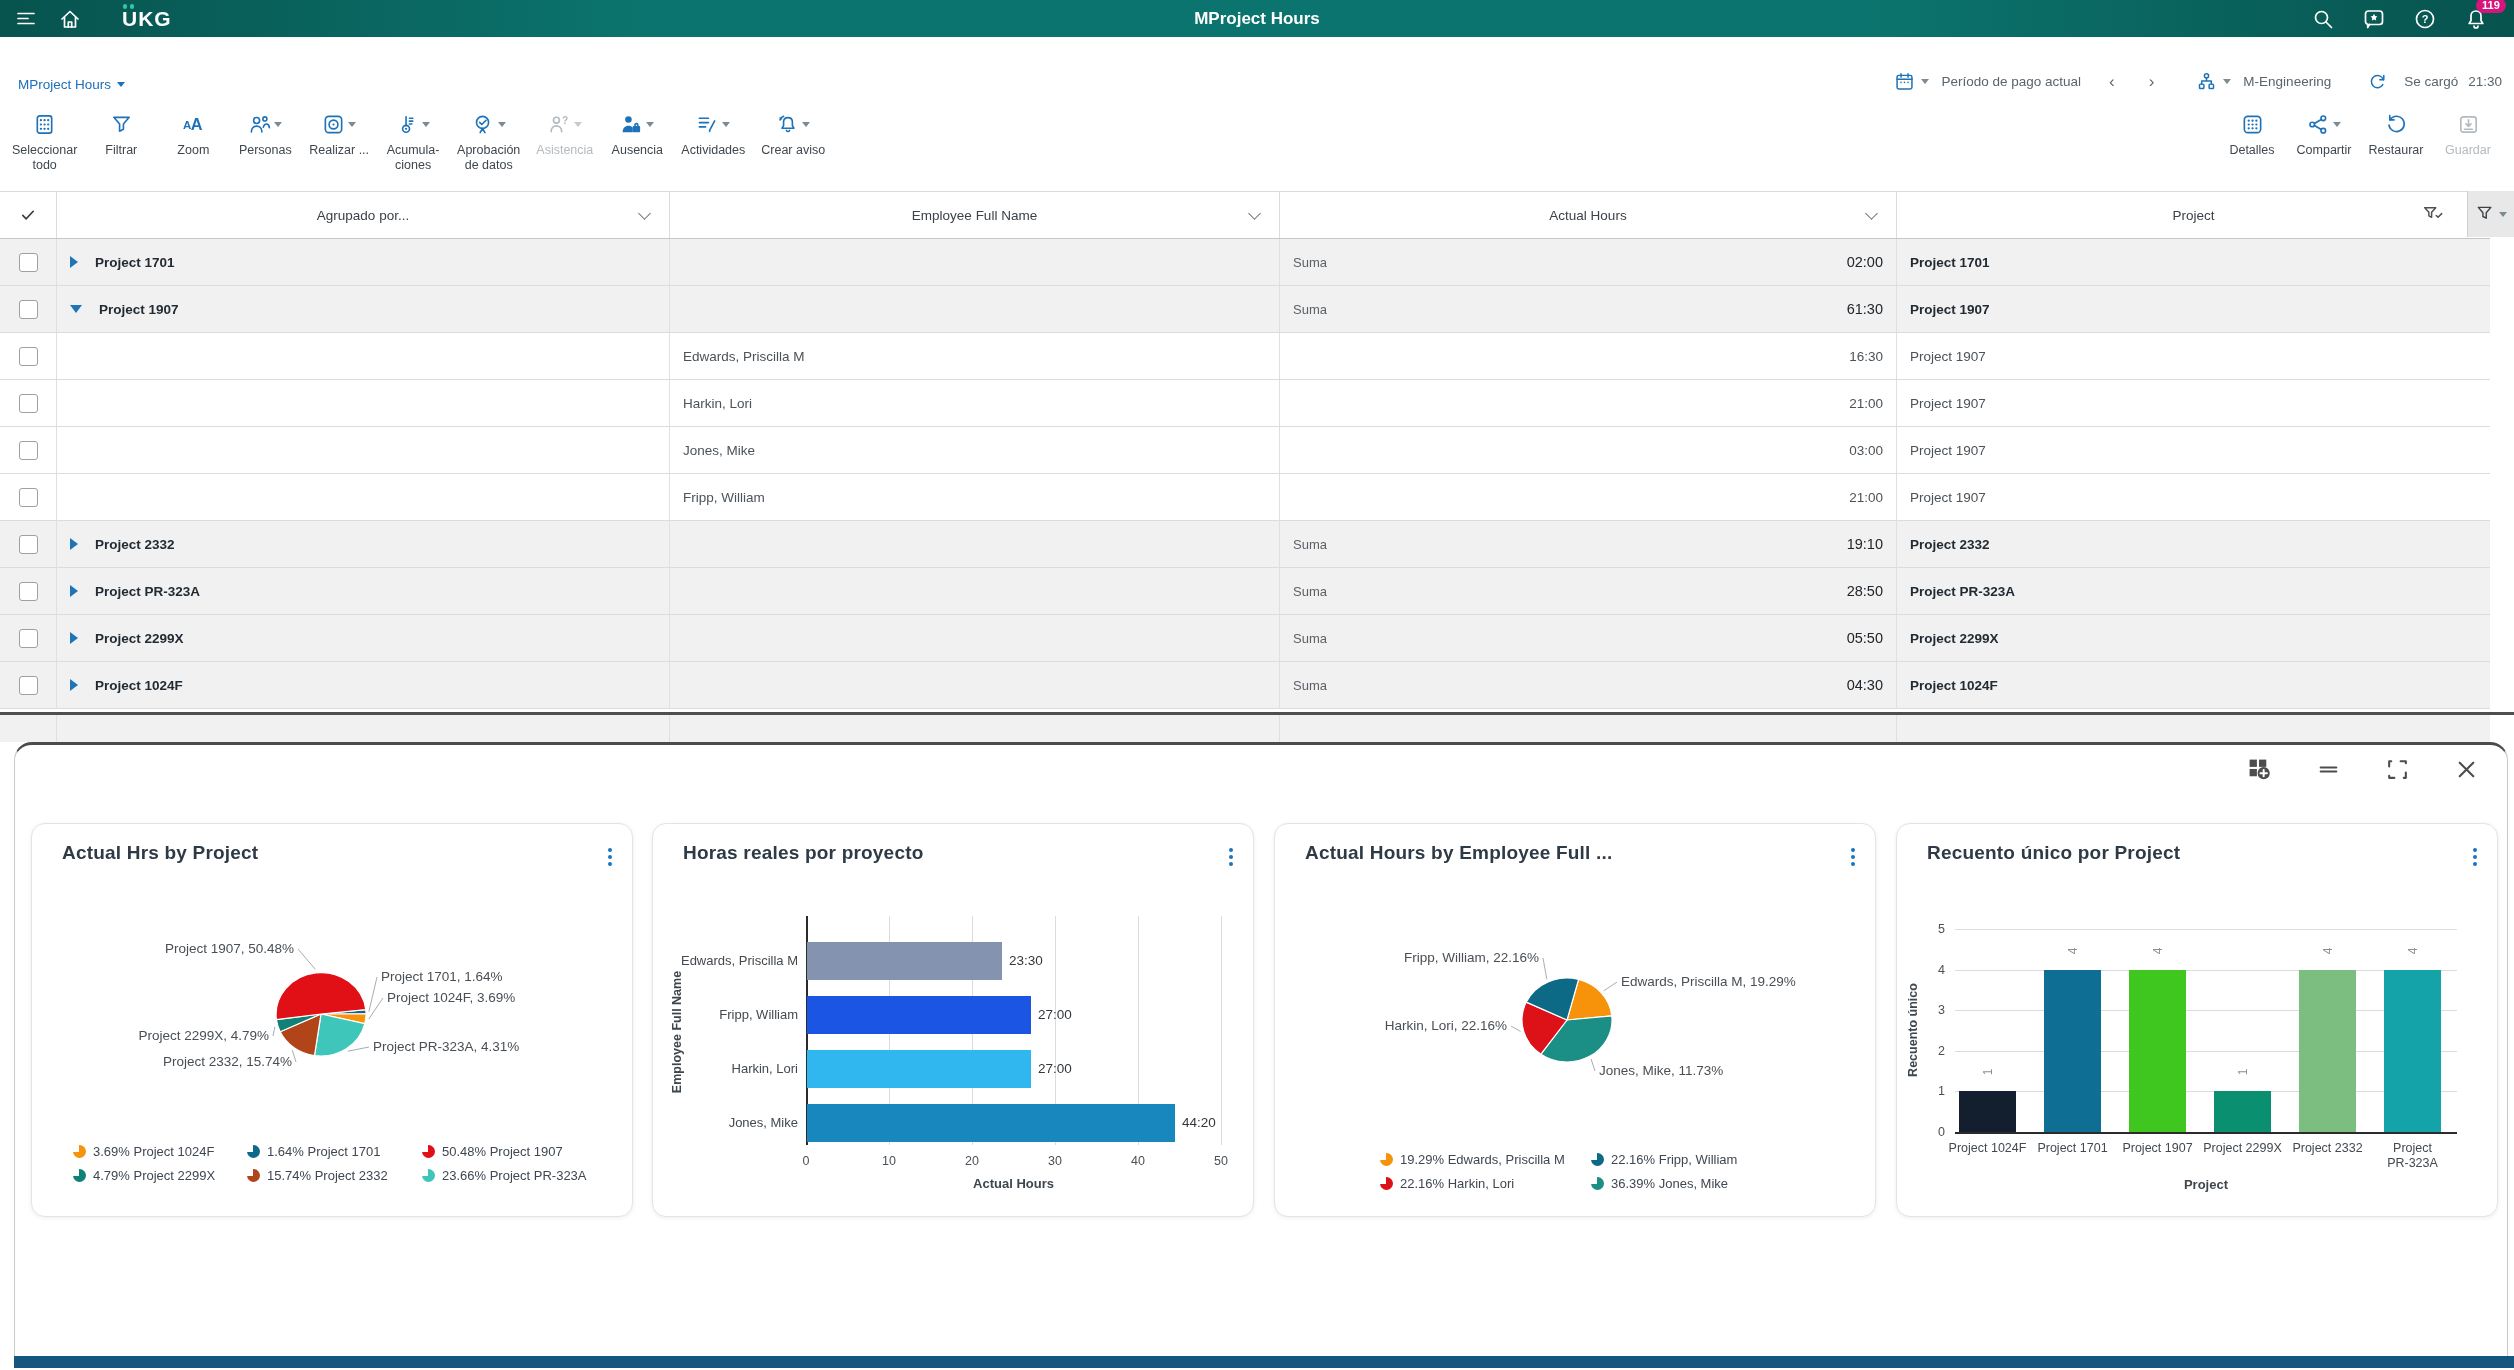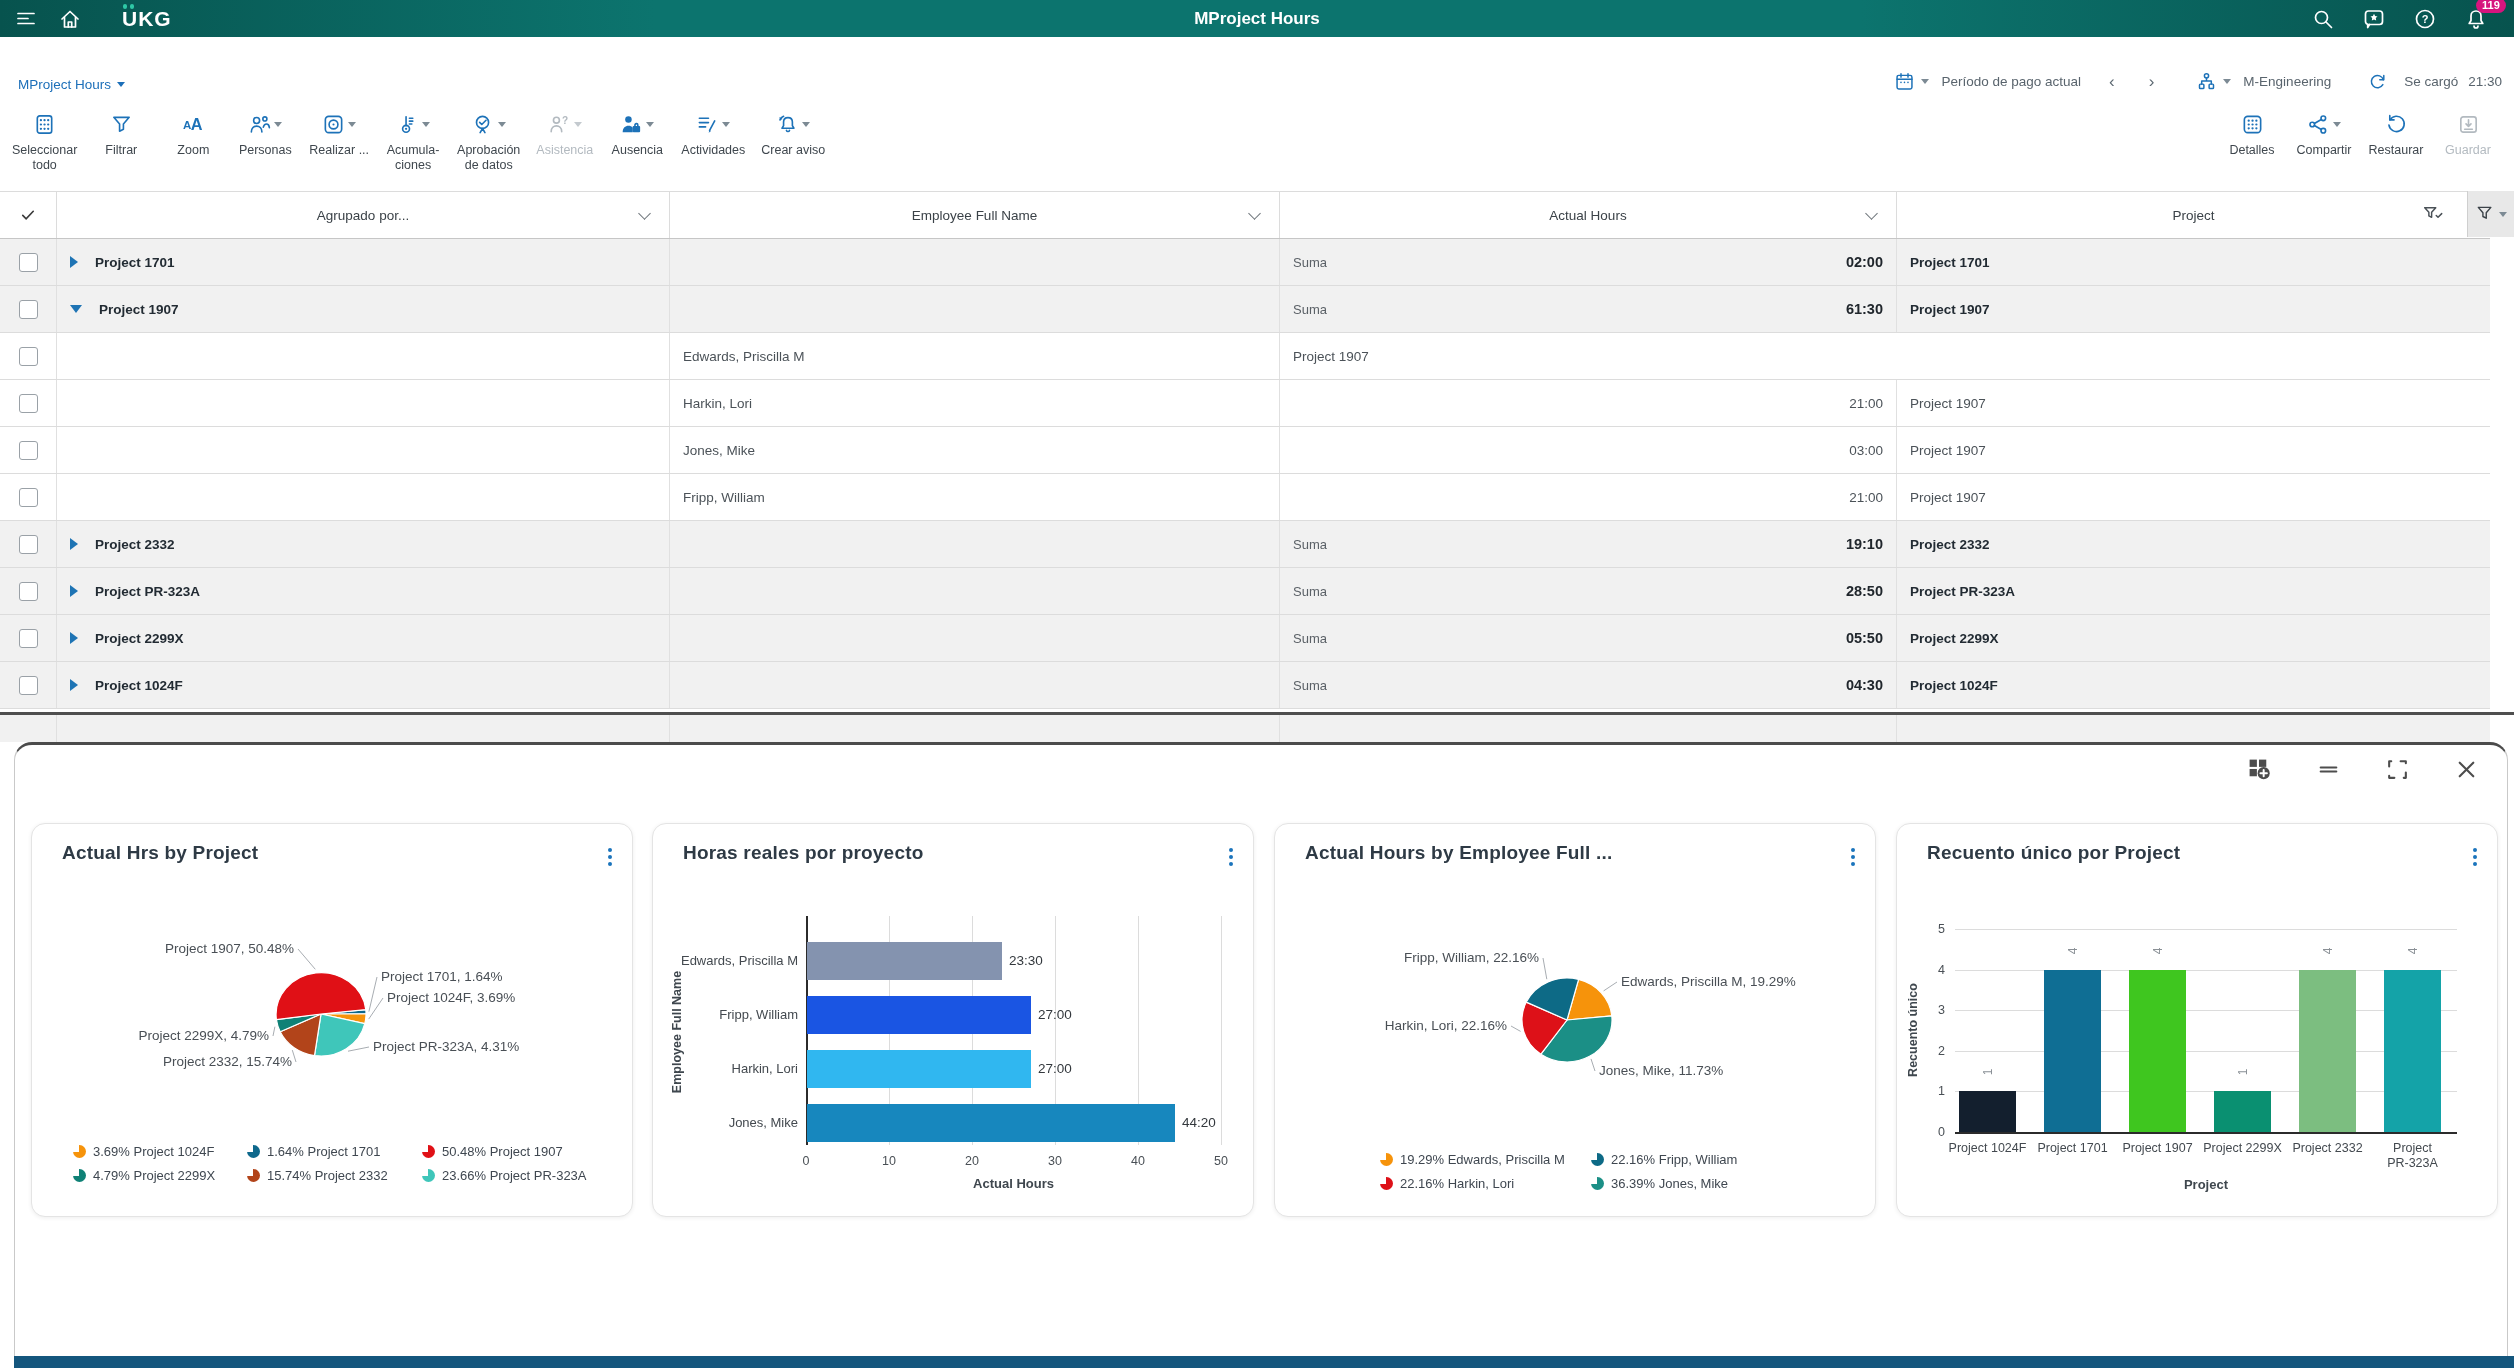--- a/index.html
+++ b/index.html
@@ -67,21 +67,21 @@
   #grid-body .grow.group{background:#F1F1F1}
   .gcell{position:relative;display:flex;align-items:center;box-sizing:border-box;border-right:1px solid #E0E0E0;padding:0 13px}
   .gcell.c0{justify-content:center;padding:0}
   .cbx{width:17px;height:17px;border:1.5px solid #9AA1A7;border-radius:3px;background:#fff;cursor:pointer}
   .exp{width:0;height:0;margin-right:17px;cursor:pointer}
   .exp.col{border-top:6px solid transparent;border-bottom:6px solid transparent;border-left:8px solid #1E74B4}
   .exp.open{border-left:6px solid transparent;border-right:6px solid transparent;border-top:8px solid #1E74B4}
   .glabel{font-weight:bold;font-size:13.5px;color:#222B33}
   .emp{font-size:13.5px;color:#4B5258}
   .suma{font-size:13px;color:#5B6167}
-  .hours-b{margin-left:auto;font-weight:bold;font-size:14.5px;color:#20262C}
+  .hours-b{margin-left:auto;font-weight:normal;font-size:14.5px;color:#20262C}
   .hours-r{margin-left:auto;font-size:13.5px;color:#4B5258}
   .proj-b{font-weight:bold;font-size:13.5px;color:#222B33}
   .proj-r{font-size:13.5px;color:#4B5258}
   #splitter{position:absolute;left:0;top:712px;width:2514px;height:3px;background:#4F4F4F}
   #partial-row{position:absolute;left:0;top:715px;width:2490px;height:27px;background:#F1F1F1;display:flex}
   #partial-row div{box-sizing:border-box;border-right:1px solid #E0E0E0;height:100%}
 
   
   #panel{position:absolute;left:14px;top:742px;width:2494px;height:615px;background:#fff;
      border:1px solid #C9C9C9;border-top:3px solid #4B4B4B;border-bottom:none;border-radius:18px 18px 0 0;box-sizing:border-box}
@@ -474,20 +474,23 @@
             <span class="proj-b">Project 1907</span>
           </div>
         </div>
         <div class="grow detail">
           <div class="gcell c0">
             <span class="cbx"></span>
           </div>
           <div class="gcell c1"></div>
           <div class="gcell c2">
             <span class="emp">Edwards, Priscilla M</span>
+          </div>
+          <div class="gcell c3">
+            <span class="hours-r">16:30</span>
           </div>
           <div class="gcell c4" style="border-right: none;">
             <span class="proj-r">Project 1907</span>
           </div>
         </div>
         <div class="grow detail">
           <div class="gcell c0">
             <span class="cbx"></span>
           </div>
           <div class="gcell c1"></div>

